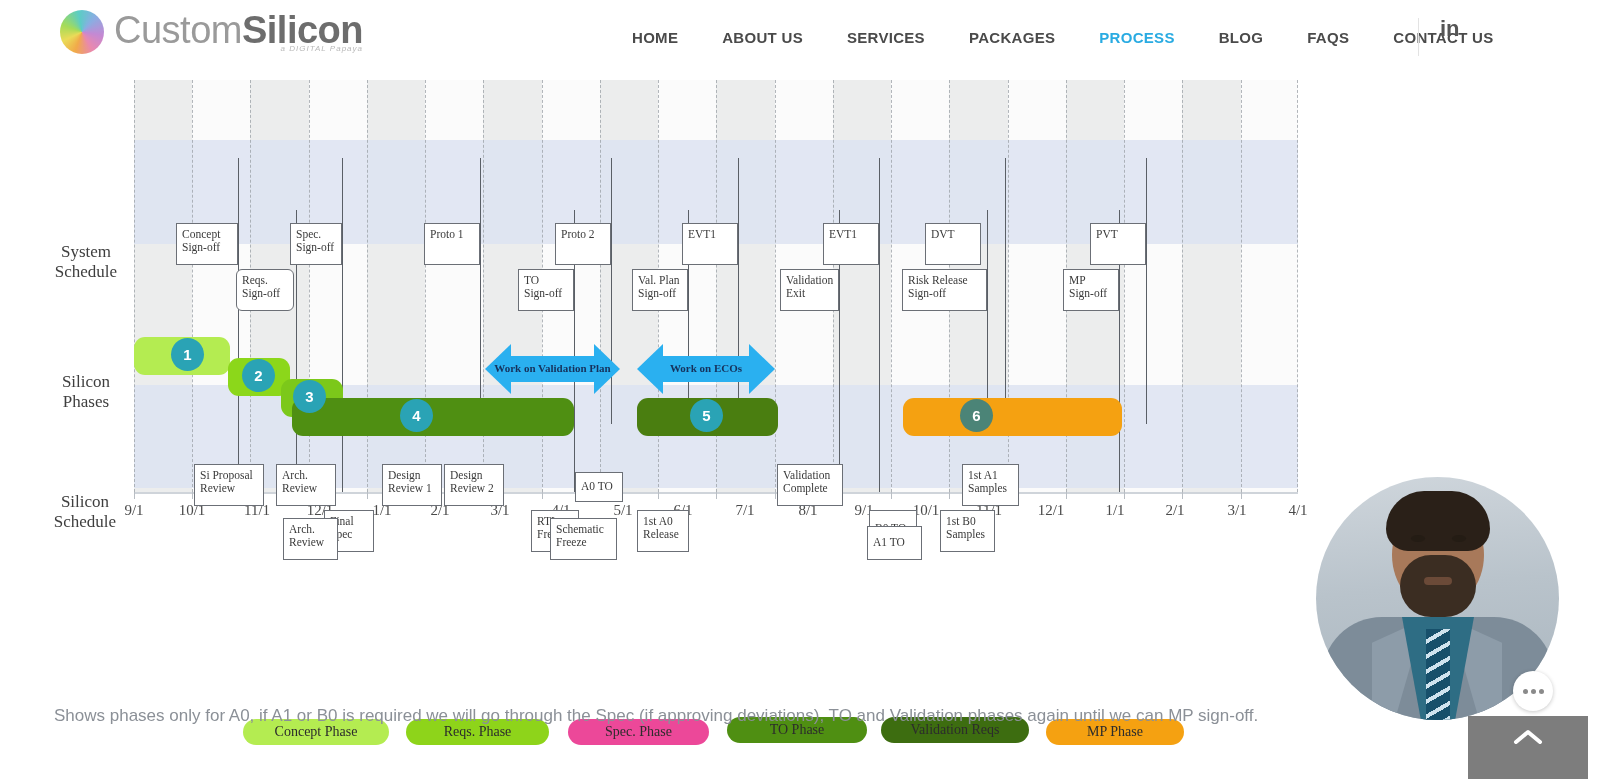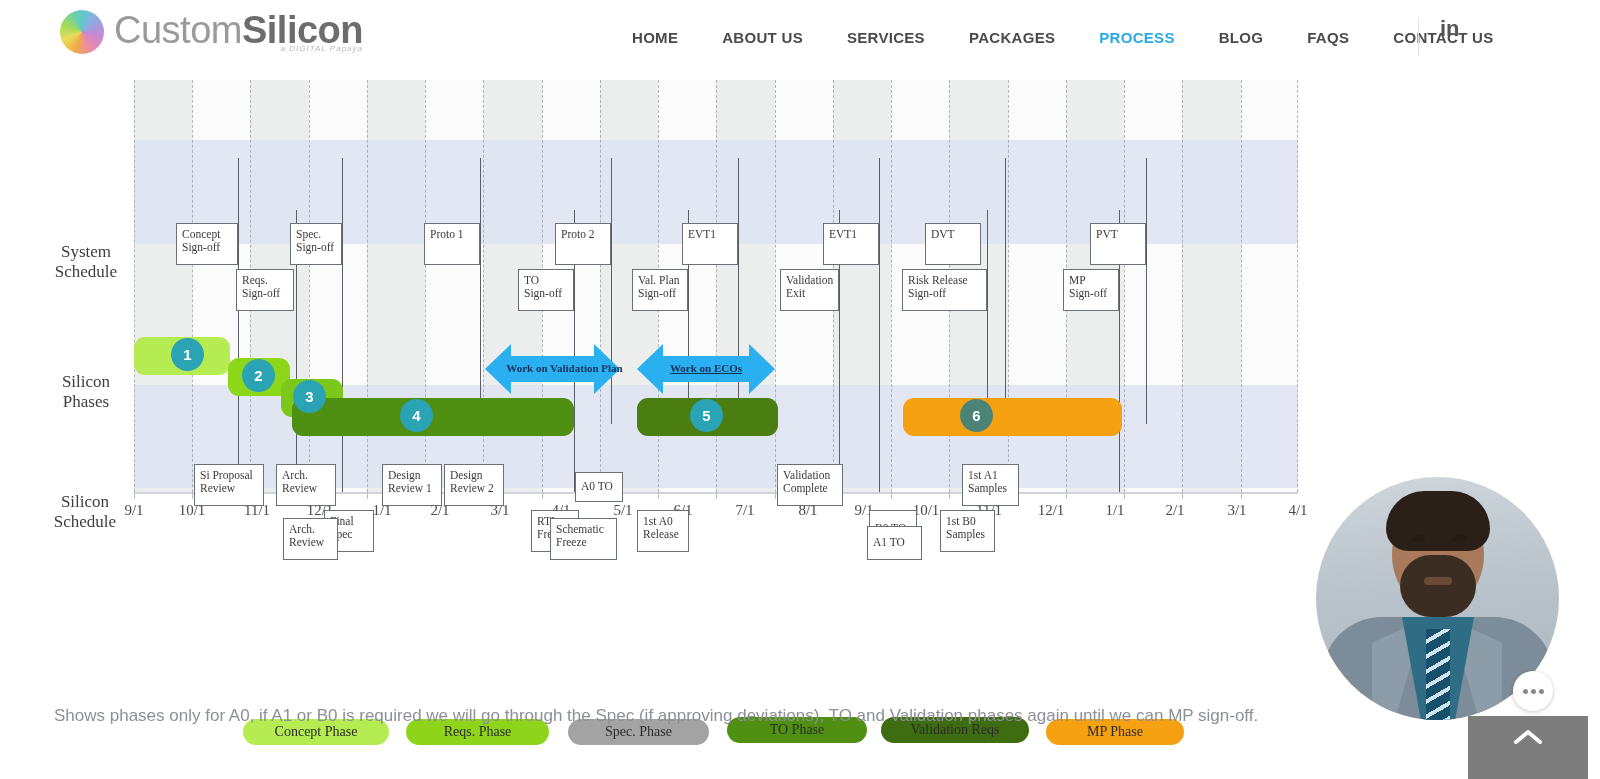--- a/index.html
+++ b/index.html
@@ -288,21 +288,21 @@
 
   <div class="rowlab" id="lab-sys">System<br>Schedule</div>
   <div class="rowlab" id="lab-phase">Silicon<br>Phases</div>
   <div class="rowlab" id="lab-sil">Silicon<br>Schedule</div>
 
   <div class="ms" style="left:176px;top:149px;width:62px;height:42px;border-radius:16px;">
     <div class="bx" style="width:62px;height:42px;">Concept
 Sign-off</div>
   </div>
   <div class="ms" style="left:236px;top:195px;width:58px;height:42px;">
-    <div class="bx" style="width:58px;height:42px;">Reqs.
+    <div class="bx" style="width:58px;height:42px;border-radius:6px;">Reqs.
 Sign-off</div>
   </div>
   <div class="ms" style="left:290px;top:149px;width:52px;height:42px;">
     <div class="bx" style="width:52px;height:42px;">Spec.
 Sign-off</div>
   </div>
   <div class="ms" style="left:424px;top:149px;width:56px;height:42px;">
     <div class="bx" style="width:56px;height:42px;">Proto 1</div>
   </div>
   <div class="ms" style="left:518px;top:195px;width:56px;height:42px;">
@@ -356,28 +356,28 @@
   <div class="pbar" style="left:637px;top:324px;width:141px;height:38px;background:#4a7e10;"></div>
   <div class="pnum" style="left:690px;top:325px;">5</div>
 
   <div class="pbar" style="left:903px;top:324px;width:219px;height:38px;background:#f5a111;"></div>
   <div class="pnum dark" style="left:960px;top:325px;">6</div>
 
   <div class="darrow" style="left:485px;top:270px;width:135px;height:50px;">
     <div class="body" style="left:26px;top:12px;width:83px;height:26px;"></div>
     <div class="ht hl" style="left:0;top:0;"></div>
     <div class="ht hr" style="right:0;top:0;"></div>
-    <div class="txt" style="top:18px;margin-left:12px;">Work on Validation Plan</div>
+    <div class="txt" style="top:18px;">Work on Validation Plan</div>
   </div>
 
   <div class="darrow" style="left:637px;top:270px;width:138px;height:50px;">
     <div class="body" style="left:26px;top:12px;width:86px;height:26px;"></div>
     <div class="ht hl" style="left:0;top:0;"></div>
     <div class="ht hr" style="right:0;top:0;"></div>
-    <div class="txt" style="top:18px;text-decoration:underline;">Work on ECOs</div>
+    <div class="txt" style="top:18px;">Work on ECOs</div>
   </div>
 
   <div class="ms" style="left:194px;top:390px;width:70px;height:42px;">
     <div class="bx" style="width:70px;height:42px;">Si Proposal
 Review</div>
   </div>
   <div class="ms" style="left:276px;top:390px;width:60px;height:42px;">
     <div class="bx" style="width:60px;height:42px;">Arch.
 Review</div>
   </div>
@@ -474,21 +474,21 @@
     <div class="bx" style="width:67px;height:42px;">Schematic
 Freeze</div>
   </div>
   <div class="ms" style="left:867px;top:452px;width:55px;height:34px;">
     <div class="bx" style="width:55px;height:34px;padding-top:9px;">A1 TO</div>
   </div>
 
   <div id="legend">
     <div class="pill" style="left:243px;width:146px;background:#b4ec51;">Concept Phase</div>
     <div class="pill" style="left:406px;width:143px;background:#8ed41a;">Reqs. Phase</div>
-    <div class="pill" style="left:568px;width:141px;background:#a3a3a3;">Spec. Phase</div>
+    <div class="pill" style="left:568px;width:141px;background:#ec4899;">Spec. Phase</div>
     <div class="pill" style="left:727px;width:140px;background:#4f8f12;top:-2px;">TO Phase</div>
     <div class="pill" style="left:881px;width:148px;background:#3d6d10;top:-2px;">Validation Reqs</div>
     <div class="pill" style="left:1046px;width:138px;background:#f5a111;">MP Phase</div>
   </div>
 
   <div id="caption" style="top:632px;">Shows phases only for A0, if A1 or B0 is required we will go through the Spec (if approving deviations), TO and Validation phases again until we can MP sign-off.</div>
 </div>
 
 <div id="vidbubble">
   <div id="vb-body"></div>

